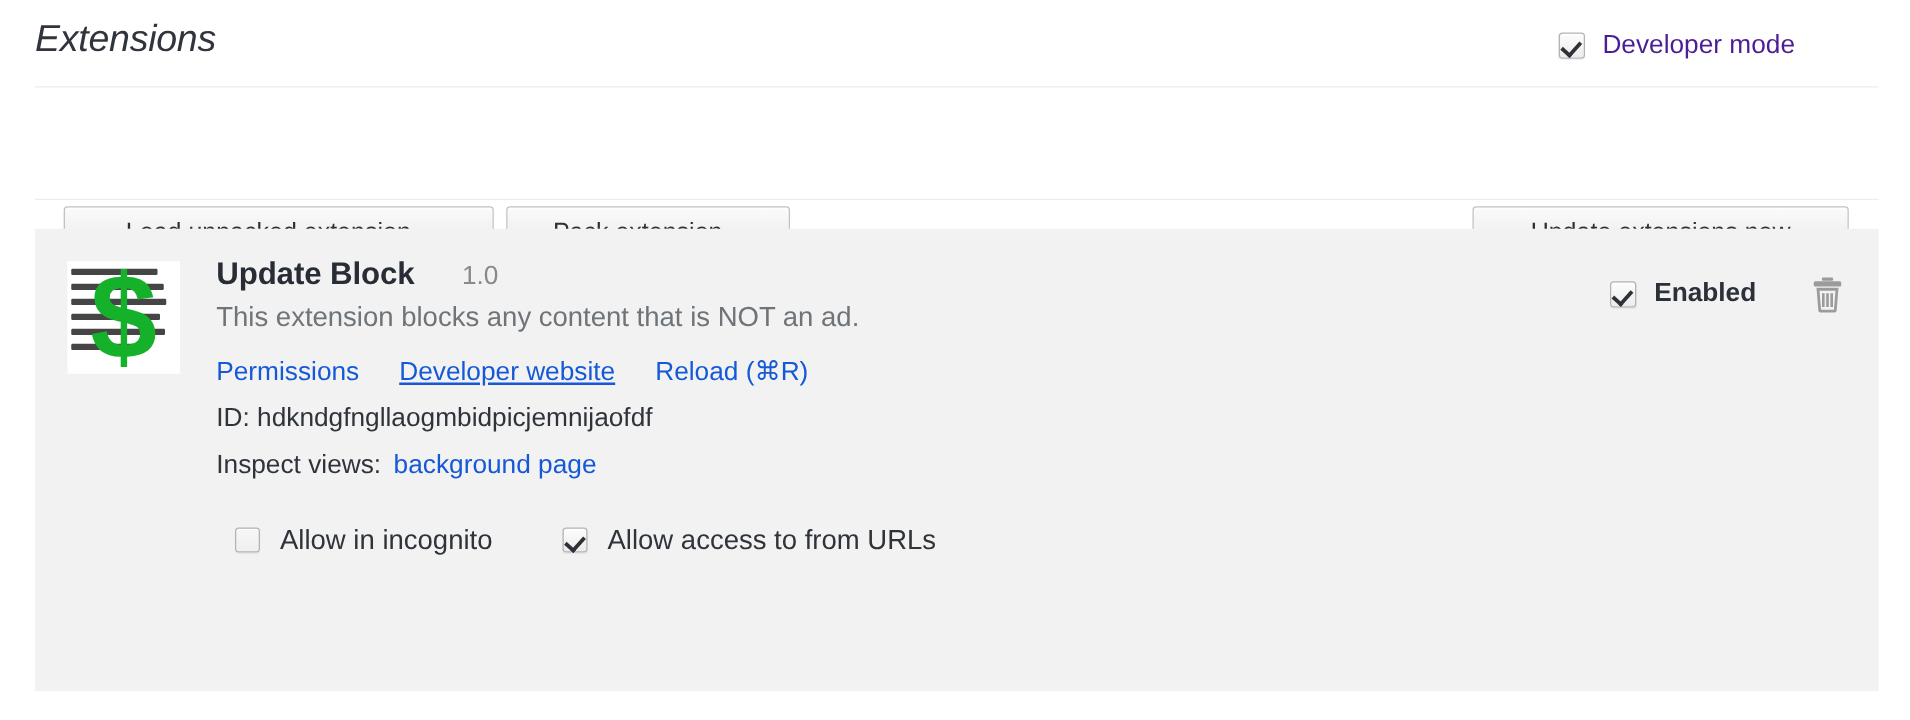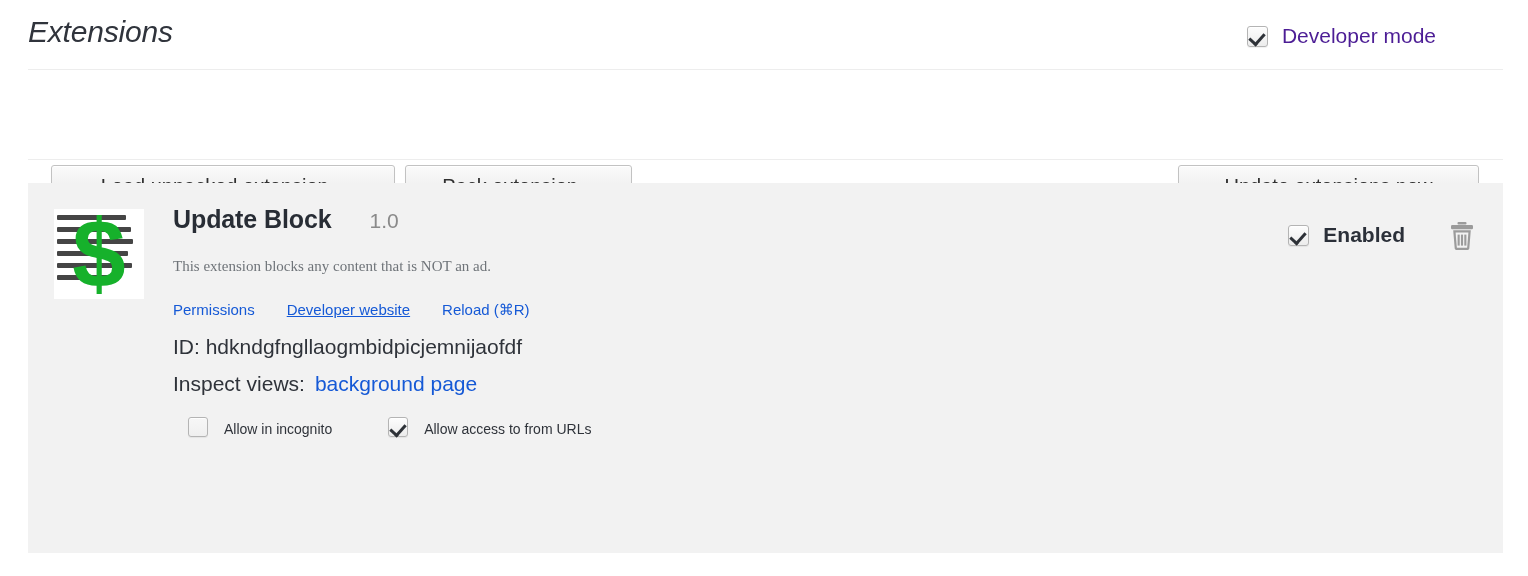--- a/index.html
+++ b/index.html
@@ -111,43 +111,43 @@
     line-height: 90px;
   }
 
   .ext-body { position: absolute; left: 145px; top: 22px; right: 24px; }
 
   .name-row { display: flex; align-items: baseline; gap: 38px; height: 36px; }
   .ext-name { font-size: 25px; font-weight: 700; color: #282d35; letter-spacing: -0.1px; }
   .ext-version { font-size: 21px; color: #8a8a8a; }
 
   .ext-desc {
-    margin-top: 12px;
-    font-size: 15px; color: #6f7479; line-height: 26px; font-family: Liberation Serif, serif;
+    margin-top: 0;
+    font-size: 22px; color: #6f7479; line-height: 26px;
   }
 
   .links-row {
     margin-top: 18px; display: flex; align-items: baseline; gap: 32px;
-    font-size: 15px; line-height: 26px;
+    font-size: 21px; line-height: 26px;
   }
   .lnk { color: #1559d6; text-decoration: none; cursor: default; }
   .lnk.hovered { text-decoration: underline; }
 
   .meta-line {
     margin-top: 10px;
     font-size: 21px; color: #2f333a; line-height: 27px;
     display: flex; align-items: baseline;
   }
   .meta-line .lbl { white-space: pre; }
   .meta-line .val-link { color: #1559d6; margin-left: 10px; }
 
   .bottom-checks {
-    margin-top: 20px; margin-left: 15px;
-    display: flex; gap: 16px;
-    font-size: 14px; color: #2f333a;
+    margin-top: 35px; margin-left: 15px;
+    display: flex; align-items: center; gap: 16px;
+    font-size: 22px; color: #2f333a;
   }
   .bottom-checks .gap { width: 24px; }
   .bottom-checks .lbl { line-height: 24px; }
 
   
   .enabled-wrap {
     position: absolute; right: 98px; top: 40px;
     display: flex; align-items: center; gap: 14px;
   }
   .enabled-label { font-size: 21px; font-weight: 700; color: #2b3039; line-height: 24px; }

